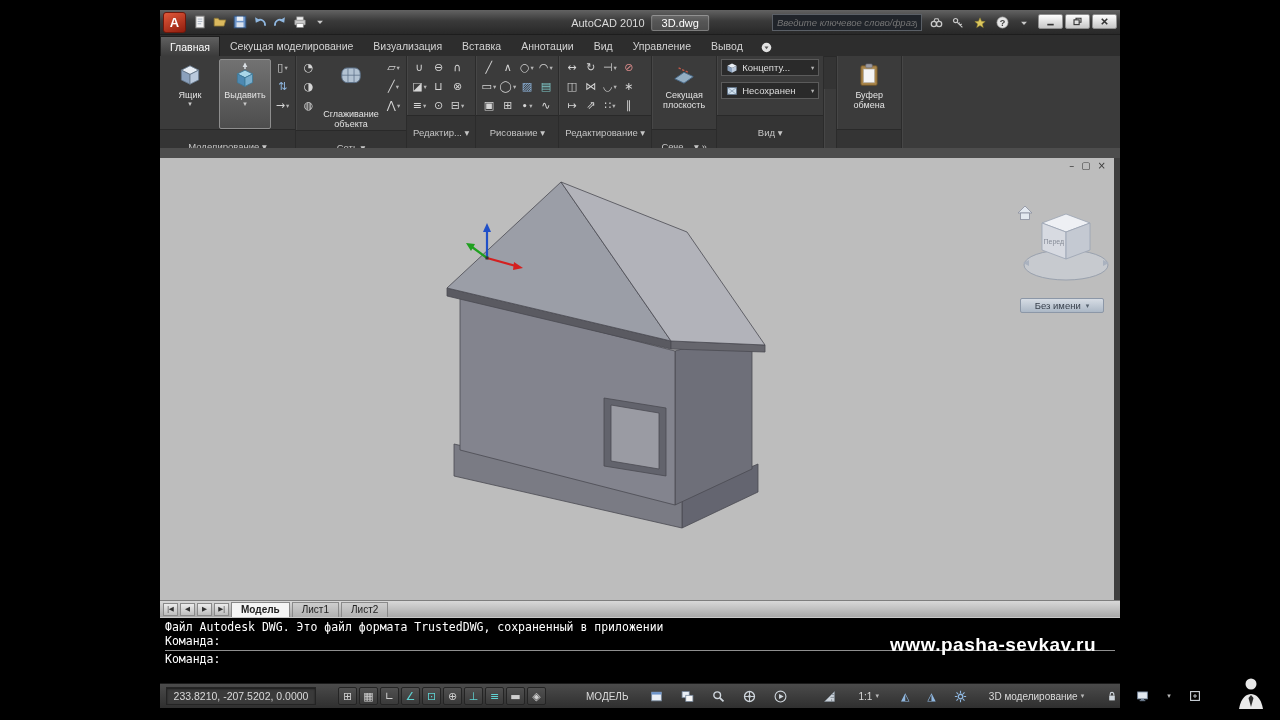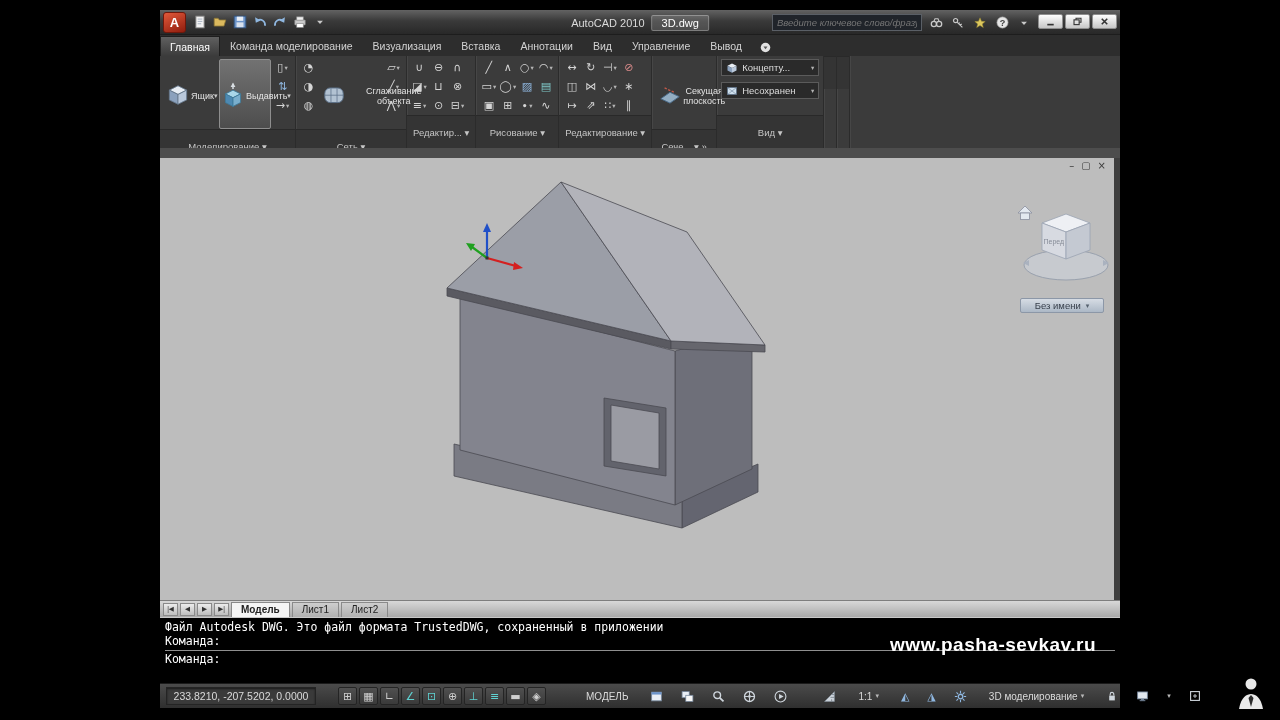--- a/index.html
+++ b/index.html
@@ -27,21 +27,21 @@
 .tabrow{position:absolute;left:0;top:25px;width:100%;height:21px;background:#2d2d2d;display:flex;align-items:flex-end;padding-left:0;}
 .rtab{font-size:10.5px;color:#d2d2d2;padding:4px 9px 3px;border:1px solid transparent;white-space:nowrap;}
 .rtab.active{background:linear-gradient(#606060,#3b3b3b);border-color:#1e1e1e;border-bottom:none;color:#fff;}
 .rtoggle{margin-left:8px;margin-bottom:3px;}
 
 
 .ribbon{position:absolute;left:0;top:46px;width:100%;height:92px;background:#3b3b3b;display:flex;}
 .panel{display:flex;flex-direction:column;border-right:1px solid #2b2b2b;box-shadow:1px 0 0 rgba(255,255,255,.06);}
 .pcontent{height:76px;display:flex;align-items:flex-start;padding:3px 4px 0;gap:3px;}
 .plabel{height:16px;background:#343434;border-top:1px solid #292929;font-size:9.5px;color:#c6c6c6;display:flex;align-items:center;justify-content:center;padding:16px 6px;white-space:nowrap;}
-.bigbtn{width:52px;min-height:70px;display:flex;align-items:center;padding-top:2px;border-radius:2px;border:1px solid transparent;}
+.bigbtn{width:52px;min-height:70px;display:flex;flex-direction:column;align-items:center;padding-top:2px;border-radius:2px;border:1px solid transparent;}
 .bigbtn.active{background:linear-gradient(#727272,#4d4d4d);border-color:#8e8e8e;}
 .blabel{font-size:9px;line-height:10px;color:#e3e3e3;text-align:center;margin-top:2px;}
 .bcaret{font-size:7px;color:#c9c9c9;line-height:7px;}
 .scol{display:flex;flex-direction:column;gap:2px;}
 .sicon{height:17px;min-width:17px;display:flex;align-items:center;justify-content:center;border-radius:2px;}
 .sicon .g{font-family:"DejaVu Sans",sans-serif;font-size:11px;color:#d5d5d5;line-height:1;}
 .sicon .sc,.combo .sc{font-size:6.5px;color:#b5b5b5;margin-left:1px;}
 .ggrid{display:flex;flex-direction:column;gap:2px;}
 .grow{display:flex;gap:2px;}
 .combo{width:98px;height:17px;background:#2a2a2a;border:1px solid #5b5b5b;display:flex;align-items:center;gap:4px;padding:0 4px;margin-bottom:4px;}
@@ -205,21 +205,21 @@
         <span class="winbtn">
             <svg width="11" height="11" viewBox="0 0 12 12">
               <path d="M3 3 L9 9 M9 3 L3 9" stroke="#333" stroke-width="1.7" fill="none"></path>
             </svg>
           </span>
       </div>
     </div>
 
     <div class="tabrow" id="tabrow">
         <div class="rtab active">Главная</div>
-        <div class="rtab">Команда моделирование</div>
+        <div class="rtab">Секущая моделирование</div>
         <div class="rtab">Визуализация</div>
         <div class="rtab">Вставка</div>
         <div class="rtab">Аннотации</div>
         <div class="rtab">Вид</div>
         <div class="rtab">Управление</div>
         <div class="rtab">Вывод</div>
         <div class="rtoggle">
           <span class="icn">
             <svg width="11" height="11" viewBox="0 0 12 12">
               <circle cx="6" cy="6" r="5.2" fill="#e2e2e2"></circle>
@@ -499,20 +499,32 @@
                 <span class="sc">▾</span>
               </div>
             </div>
           </div>
           <div class="plabel">Вид ▾</div>
         </div>
         <div class="panel">
           <div class="plabel"></div>
         </div>
         <div class="panel">
+          <div class="pcontent">
+            <div class="bigbtn" style="width: 56px;">
+              <span class="icn">
+                <svg width="26" height="26" viewBox="0 0 24 24">
+                  <rect x="4.5" y="3.5" width="15" height="18" rx="1.2" fill="#a98549" stroke="#6f5528" stroke-width="0.8"></rect>
+                  <rect x="7" y="6.5" width="10" height="12.5" fill="#f4f4f4" stroke="#b0b0b0" stroke-width="0.5"></rect>
+                  <rect x="9" y="1.8" width="6" height="3.6" rx="1" fill="#9b9ba3" stroke="#6a6a72" stroke-width="0.6"></rect>
+                </svg>
+              </span>
+              <div class="blabel">Буфер обмена</div>
+            </div>
+          </div>
           <div class="plabel"></div>
         </div>
         <div class="ribbon-fill"></div>
       </div>
     <div class="gapstrip"></div>
 
     <div class="viewport">
       <svg width="954" height="442" viewBox="0 0 954 442" style="position:absolute;left:0;top:0;">
         <g stroke="#4a4a52" stroke-width="0.8" stroke-linejoin="round">
           <polygon points="522,338 598,306 598,334 522,370" fill="#646570"></polygon>

